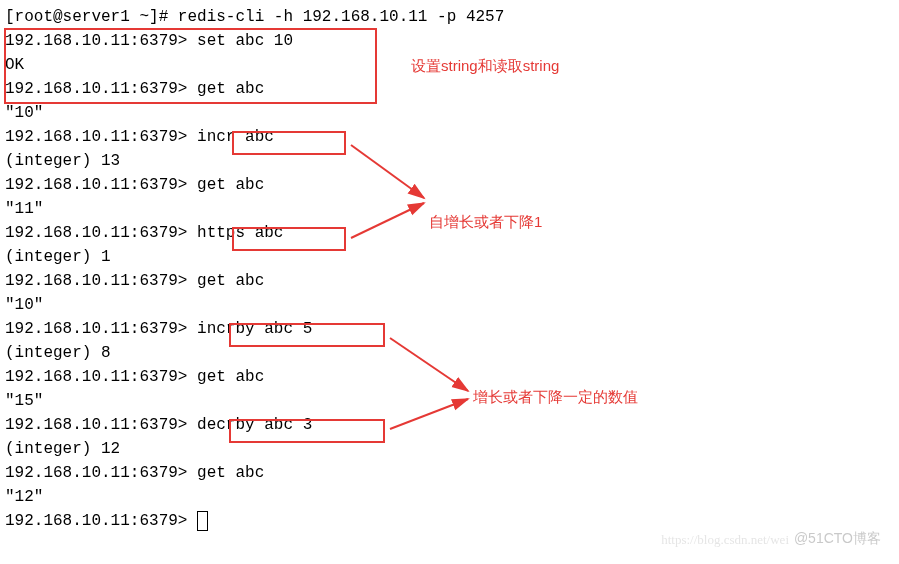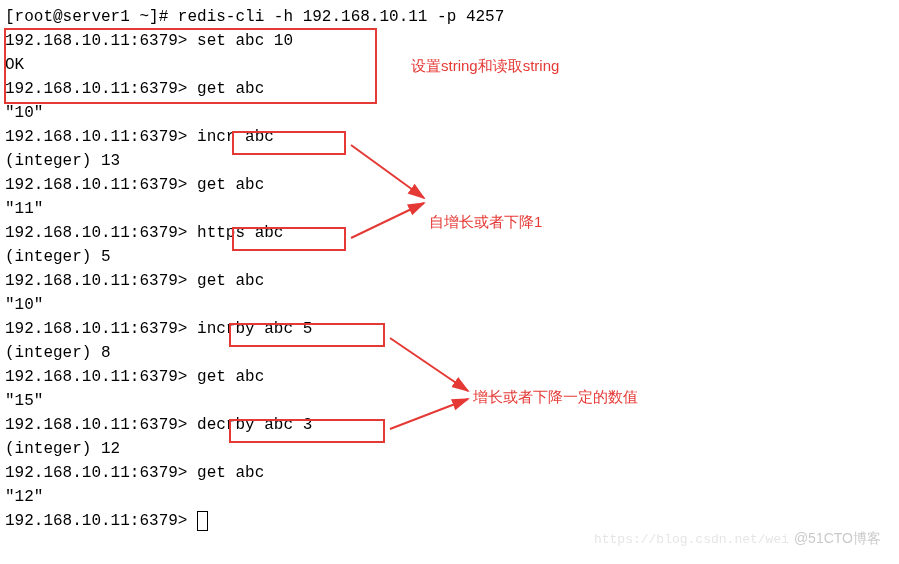--- a/index.html
+++ b/index.html
@@ -49,38 +49,38 @@
       color: rgba(100,100,100,0.35);
       font-family: Arial, sans-serif;
       font-size: 14px;
       text-align: center;
     }
     .watermark2 {
       position: absolute;
       right: 110px;
       bottom: 15px;
       color: rgba(180,180,180,0.35);
-      font-family: Liberation Mono, monospace;
+      font-family: Liberation Serif, serif;
       font-size: 13px;
     }
   </style>
 </head>
 <body>
 
 <div class="line">[root@server1 ~]# redis-cli -h 192.168.10.11 -p 4257</div>
 <div class="line">192.168.10.11:6379&gt; set abc 10</div>
 <div class="line">OK</div>
 <div class="line">192.168.10.11:6379&gt; get abc</div>
 <div class="line">"10"</div>
 <div class="line"><span>192.168.10.11:6379&gt; </span><span>incr abc</span></div>
 <div class="line">(integer) 13</div>
 <div class="line">192.168.10.11:6379&gt; get abc</div>
 <div class="line">"11"</div>
 <div class="line"><span>192.168.10.11:6379&gt; </span><span>https abc</span></div>
-<div class="line">(integer) 5</div>
+<div class="line">(integer) 1</div>
 <div class="line">192.168.10.11:6379&gt; get abc</div>
 <div class="line">"10"</div>
 <div class="line"><span>192.168.10.11:6379&gt; </span><span>incrby abc 5</span></div>
 <div class="line">(integer) 8</div>
 <div class="line">192.168.10.11:6379&gt; get abc</div>
 <div class="line">"15"</div>
 <div class="line"><span>192.168.10.11:6379&gt; </span><span>decrby abc 3</span></div>
 <div class="line">(integer) 12</div>
 <div class="line">192.168.10.11:6379&gt; get abc</div>
 <div class="line">"12"</div>

